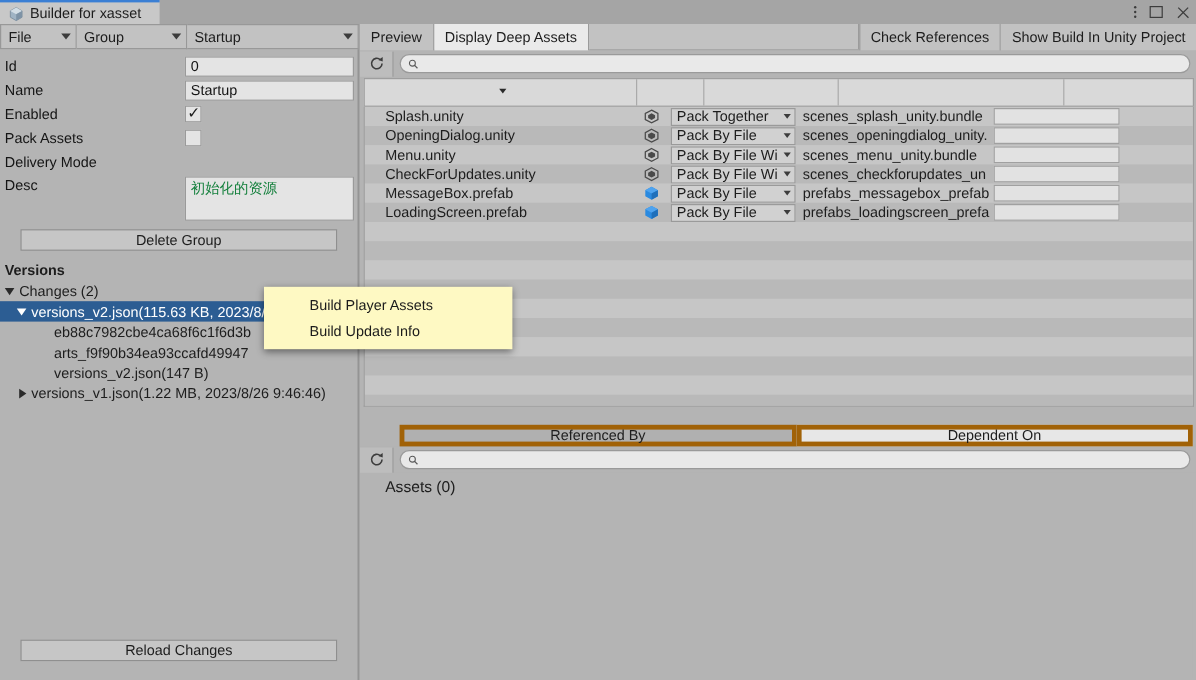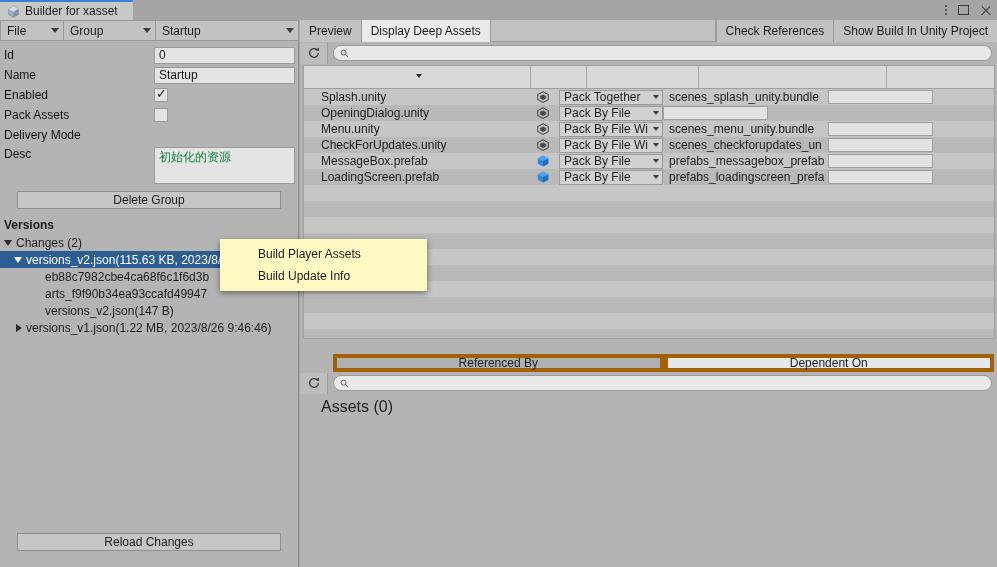--- a/index.html
+++ b/index.html
@@ -187,21 +187,21 @@
   .a-extra { width: 105px; height: 14px; background: #e2e2e2; border: 1px solid #a0a0a0; }
 
   .bottom-pane { position: absolute; left: 0; top: 330px; width: 697px; height: 217px; background: #b4b4b4; }
   .bp-tabs { display: flex; height: 20px; padding: 4px 3px 0 33px; }
   .bp-tab {
     flex: 1; height: 18px; display: flex; align-items: center; justify-content: center;
     font-size: 12px; border: 4px solid #a16207;
   }
   .bp-tab.active { background: #b0b0b0; }
   .bp-tab.inactive { background: #e7e7e7; }
-  .bp-list { margin: 0 3px; padding-left: 18px; padding-top: 4px; font-size: 16px; }
+  .bp-list { margin: 0 3px; padding-left: 18px; padding-top: 4px; font-size: 13px; }
   .bp-body {
     margin: 2px 3px 0 3px; height: 150px; background: #b4b4b4;
   }
 </style>
 </head>
 <body>
 
 <div id="app">
 
   <div class="titlebar">
@@ -376,20 +376,21 @@
         <span class="a-icon">
           <svg class="scene-ico" viewBox="0 0 16 16">
               <polygon points="8,2 14,5.2 14,11 8,14.2 2,11 2,5.2" fill="none" stroke="#4a4a4a" stroke-width="1.2"></polygon>
               <polygon points="8,5 11.3,6.8 11.3,9.6 8,11.4 4.7,9.6 4.7,6.8" fill="#4a4a4a"></polygon>
             </svg>
         </span>
         <span class="a-mode">
           <span>Pack By File</span>
           <span class="caret" style="border-top-width:4px;border-left-width:3px;border-right-width:3px;margin-left:2px;"></span>
         </span>
+        <span class="a-bundle">scenes_openingdialog_unity.</span>
         <span class="a-extra"></span>
       </div>
 
       <div class="arow lt">
         <span class="a-name">Menu.unity</span>
         <span class="a-icon">
           <svg class="scene-ico" viewBox="0 0 16 16">
               <polygon points="8,2 14,5.2 14,11 8,14.2 2,11 2,5.2" fill="none" stroke="#4a4a4a" stroke-width="1.2"></polygon>
               <polygon points="8,5 11.3,6.8 11.3,9.6 8,11.4 4.7,9.6 4.7,6.8" fill="#4a4a4a"></polygon>
             </svg>

